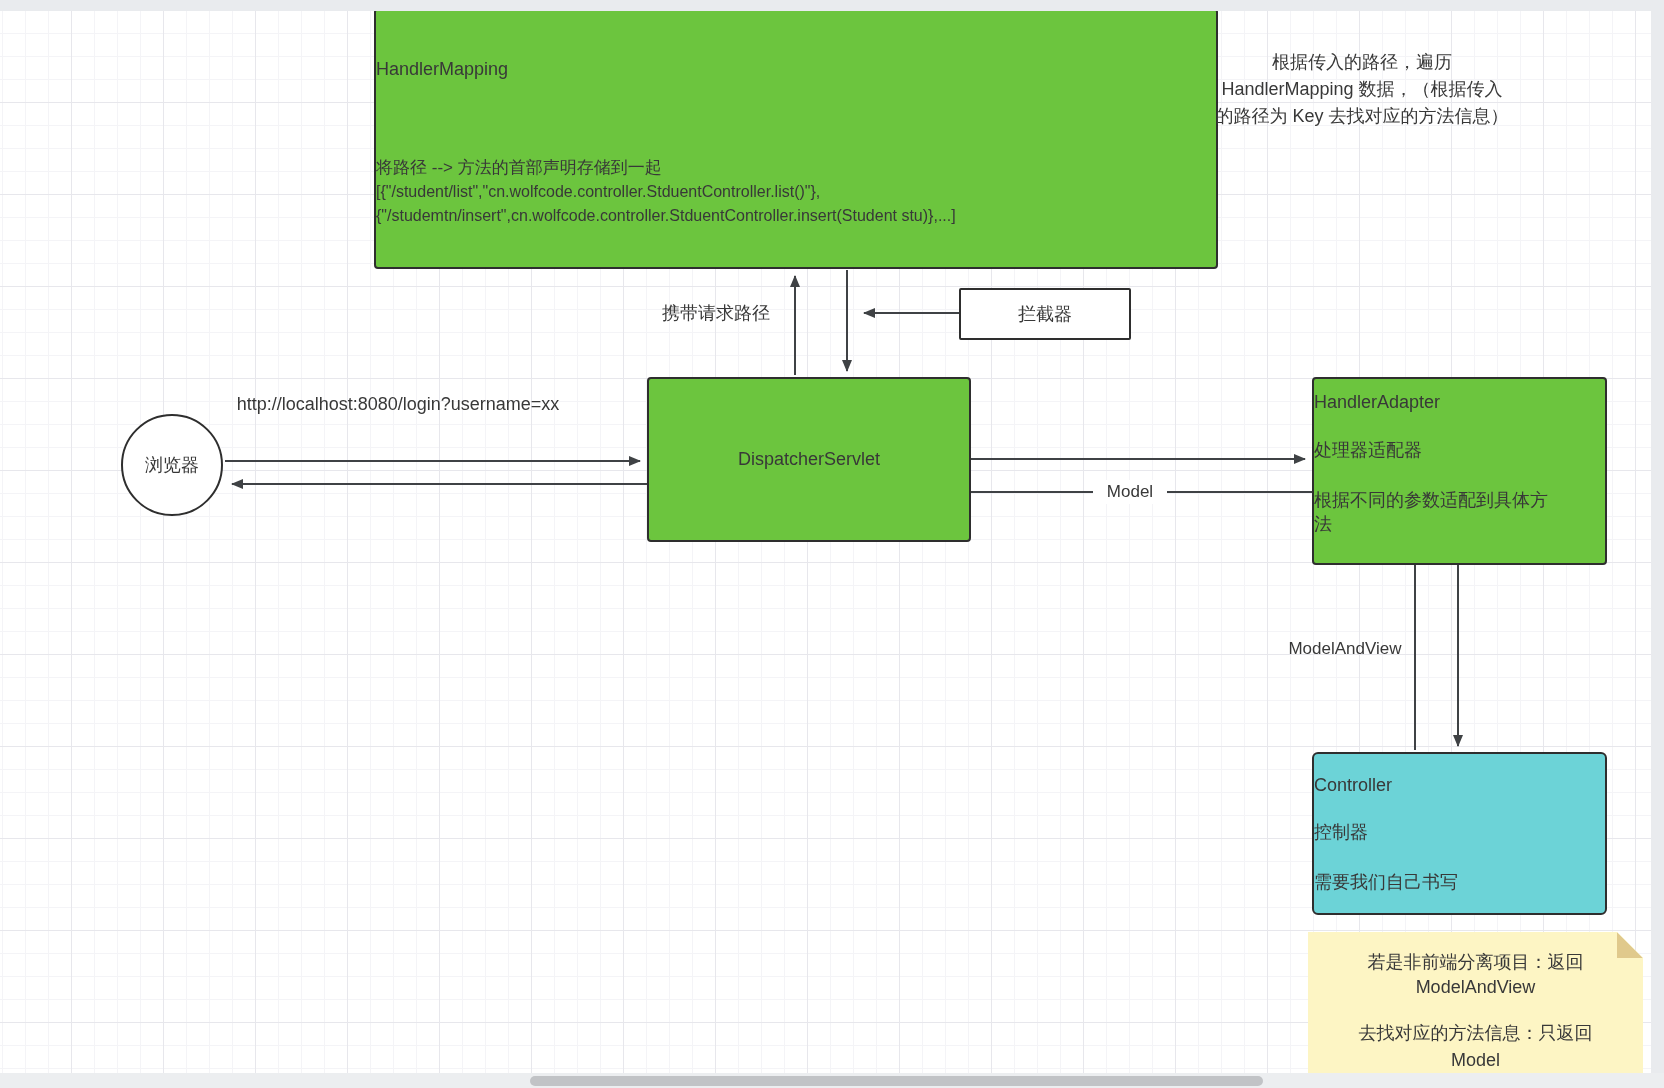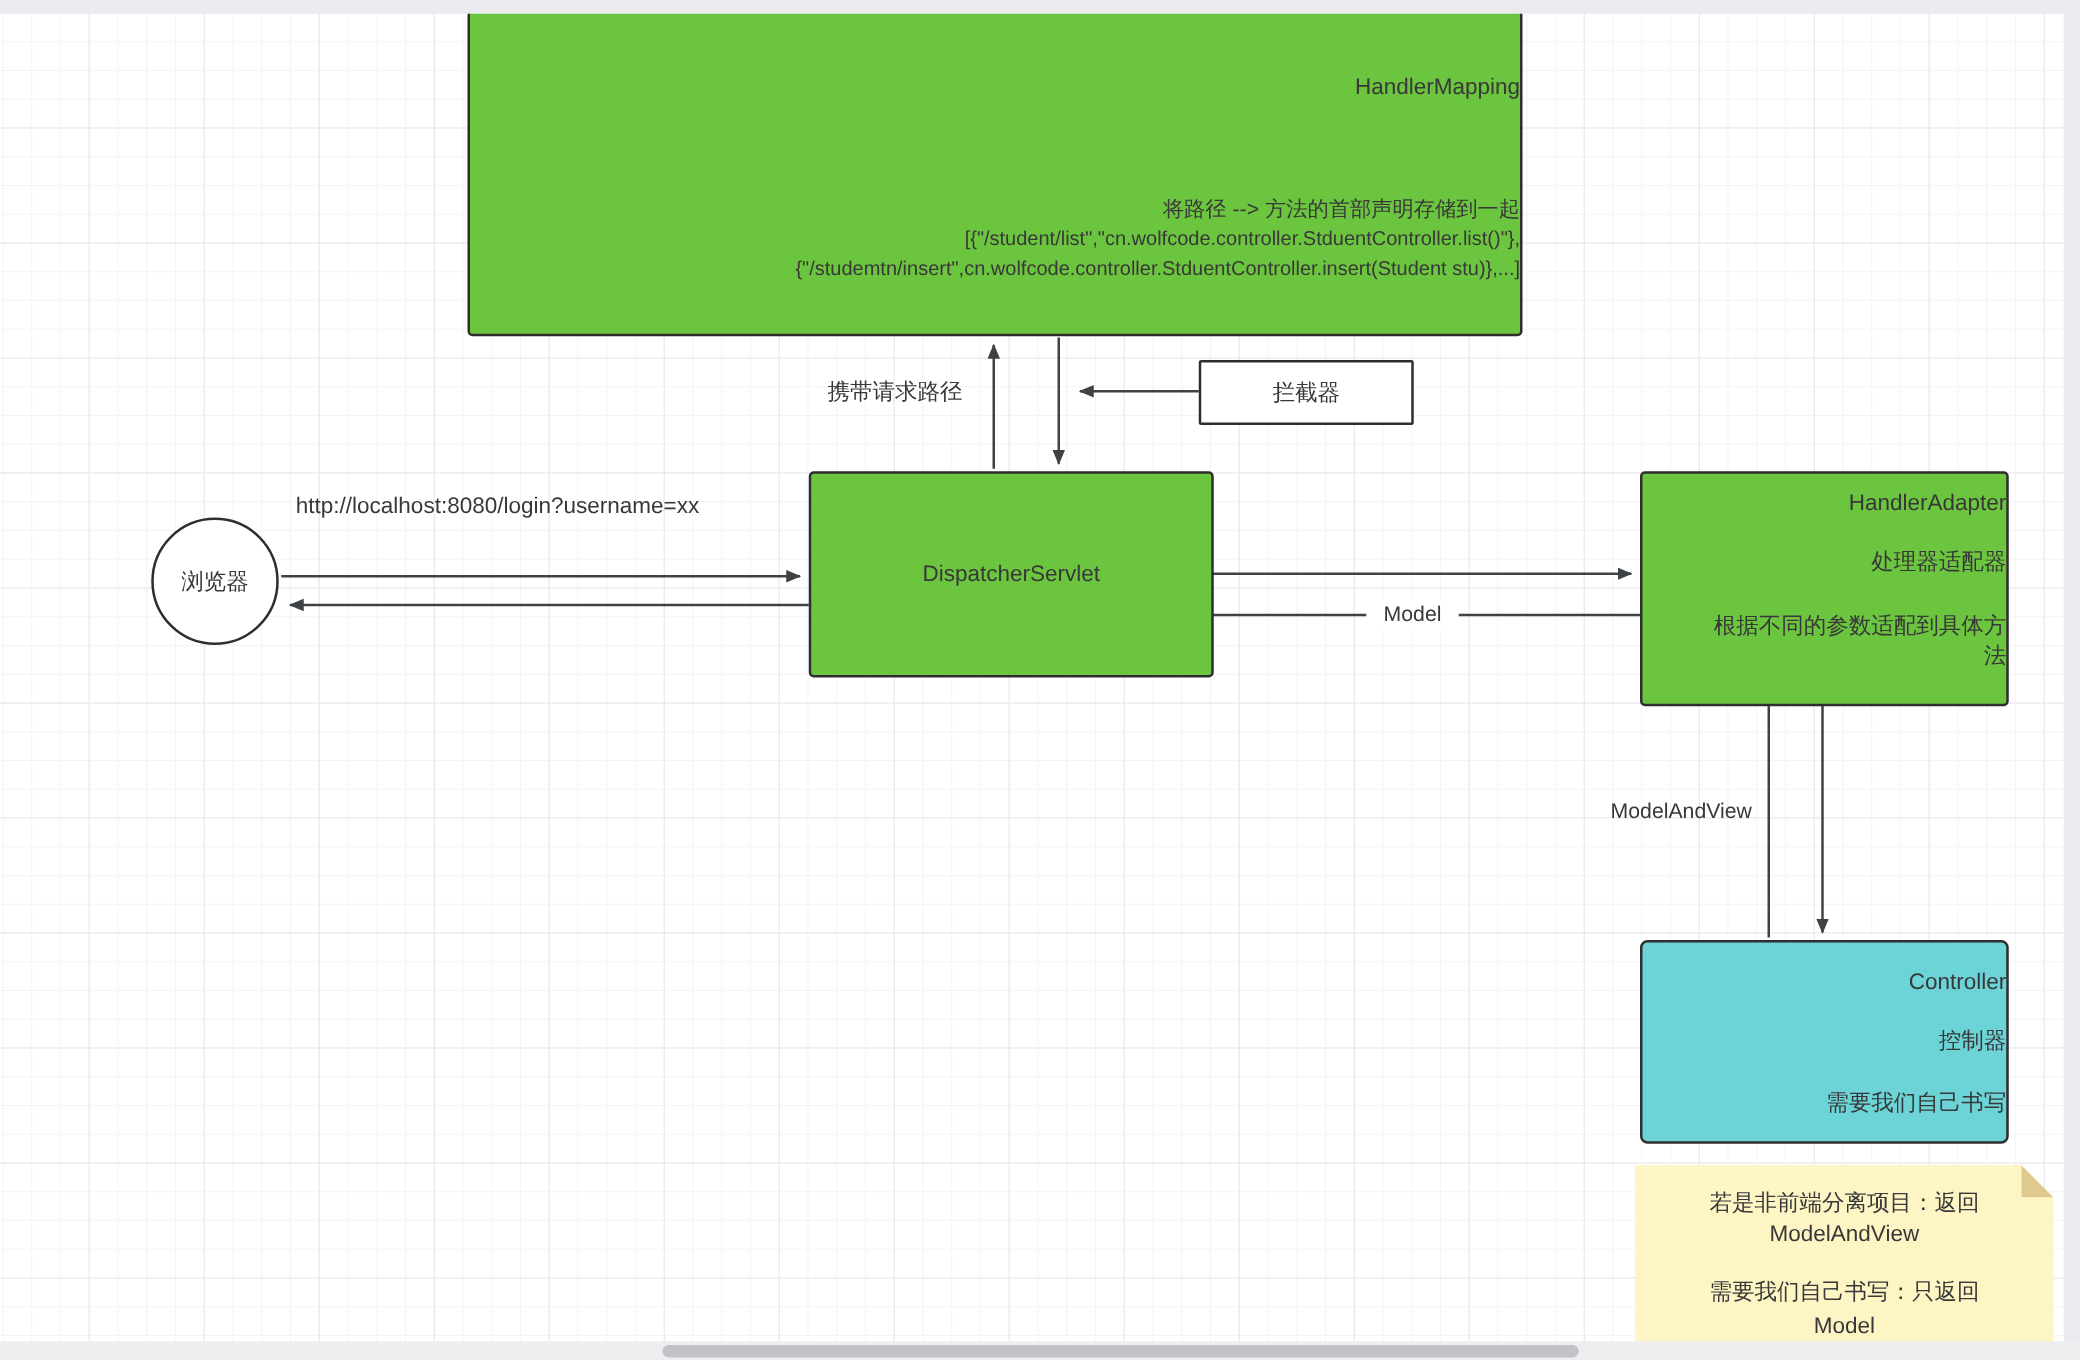--- a/index.html
+++ b/index.html
@@ -22,21 +22,21 @@
   .hscroll-track { position:absolute; left:0; top:1073px; width:1664px; height:15px; background:#eceef0; }
   .hscroll-thumb { position:absolute; left:530px; top:3px; width:733px; height:10px; background:#c1c3c6; border-radius:5px; }
 
   svg.edges { position:absolute; left:0; top:0; pointer-events:none; }
 
   .node { position:absolute; border:2px solid #2e2e2e; }
   .node.green { background:#6cc53e; border-radius:4px; }
   .node.cyan  { background:#6cd3d7; border-radius:6px; }
   .node.white { background:#ffffff; border-radius:2px; }
   .node.circle{ background:#ffffff; border-radius:50%; display:flex; align-items:center; justify-content:center; }
-  .node .line { position:absolute; left:0; width:100%; text-align:right; line-height:26px; font-size:18px; }
+  .node .line { position:absolute; left:0; width:100%; text-align:left; line-height:26px; font-size:18px; }
   .node .code { font-size:16px; line-height:24px; }
   .flexcenter { display:flex; align-items:center; justify-content:center; font-size:18px; }
 
   .edge-label { position:absolute; text-align:center; font-size:18px; line-height:24px; }
   .edge-label.bg { background:#ffffff; }
   .annotation { position:absolute; left:1172px; top:49px; width:380px; text-align:center; font-size:18px; line-height:27px; }
 
   .note {
     position:absolute; left:1308px; top:917px; width:335px; height:156px;
     background:#fdf5c4;
@@ -75,20 +75,25 @@
     </g>
   </svg>
 
   <div class="node green" style="left:374px; top:8px; width:844px; height:261px;">
     <div class="line" style="top:46px;">HandlerMapping</div>
     <div class="line" style="top:145px; font-size:17px;">将路径 --&gt; 方法的首部声明存储到一起</div>
     <div class="line code" style="top:170px;">[{"/student/list","cn.wolfcode.controller.StduentController.list()"},</div>
     <div class="line code" style="top:194px;">{"/studemtn/insert",cn.wolfcode.controller.StduentController.insert(Student stu)},...]</div>
   </div>
 
+  <div class="annotation">
+    <div>根据传入的路径，遍历</div>
+    <div>HandlerMapping 数据，（根据传入</div>
+    <div>的路径为 Key 去找对应的方法信息）</div>
+  </div>
 
   <div class="node white flexcenter" style="left:959px; top:288px; width:172px; height:52px;">
     <span>拦截器</span>
   </div>
 
   <div class="edge-label" style="left:616px; top:301px; width:200px;">携带请求路径</div>
 
   <div class="node circle" style="left:121px; top:414px; width:102px; height:102px; font-size:18px;">
     <span>浏览器</span>
   </div>
@@ -113,21 +118,21 @@
   <div class="node cyan" style="left:1312px; top:752px; width:295px; height:163px;">
     <div class="line" style="top:18px;">Controller</div>
     <div class="line" style="top:65px;">控制器</div>
     <div class="line" style="top:115px;">需要我们自己书写</div>
   </div>
 
   <div class="note">
     <div class="fold"></div>
     <div class="nline" style="top:18px;">若是非前端分离项目：返回</div>
     <div class="nline" style="top:43px;">ModelAndView</div>
-    <div class="nline" style="top:89px;">需要我们自己书写：只返回</div>
+    <div class="nline" style="top:89px;">去找对应的方法信息：只返回</div>
     <div class="nline" style="top:116px;">Model</div>
   </div>
 
   <div class="strip top"></div>
   <div class="strip right"></div>
   <div class="hscroll-track">
     <div class="hscroll-thumb"></div>
   </div>
 
 </div>

